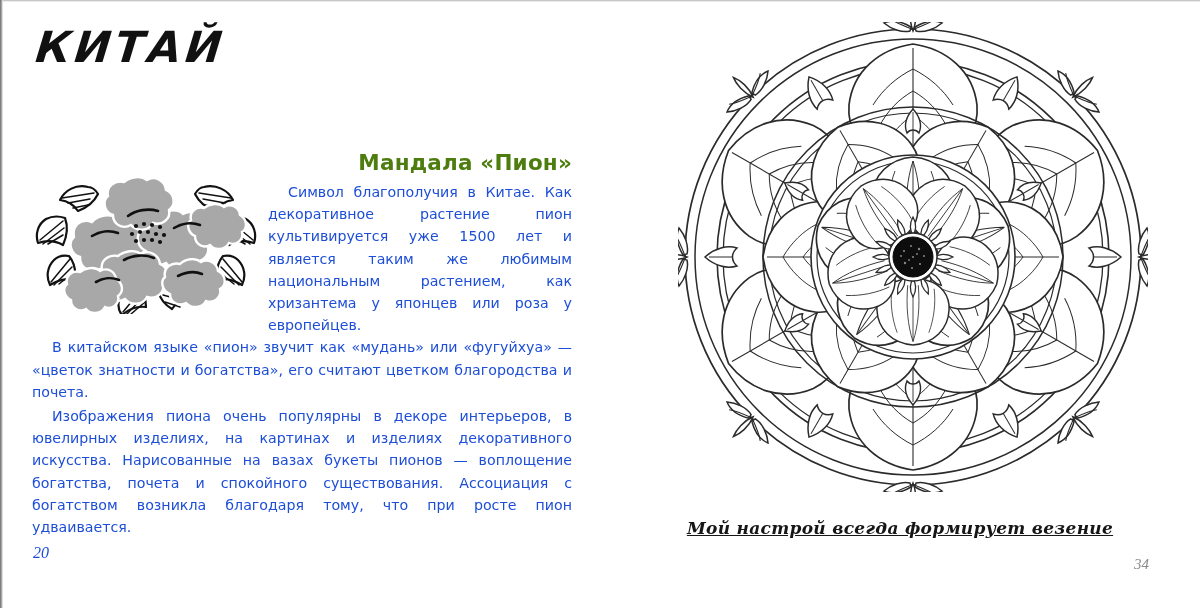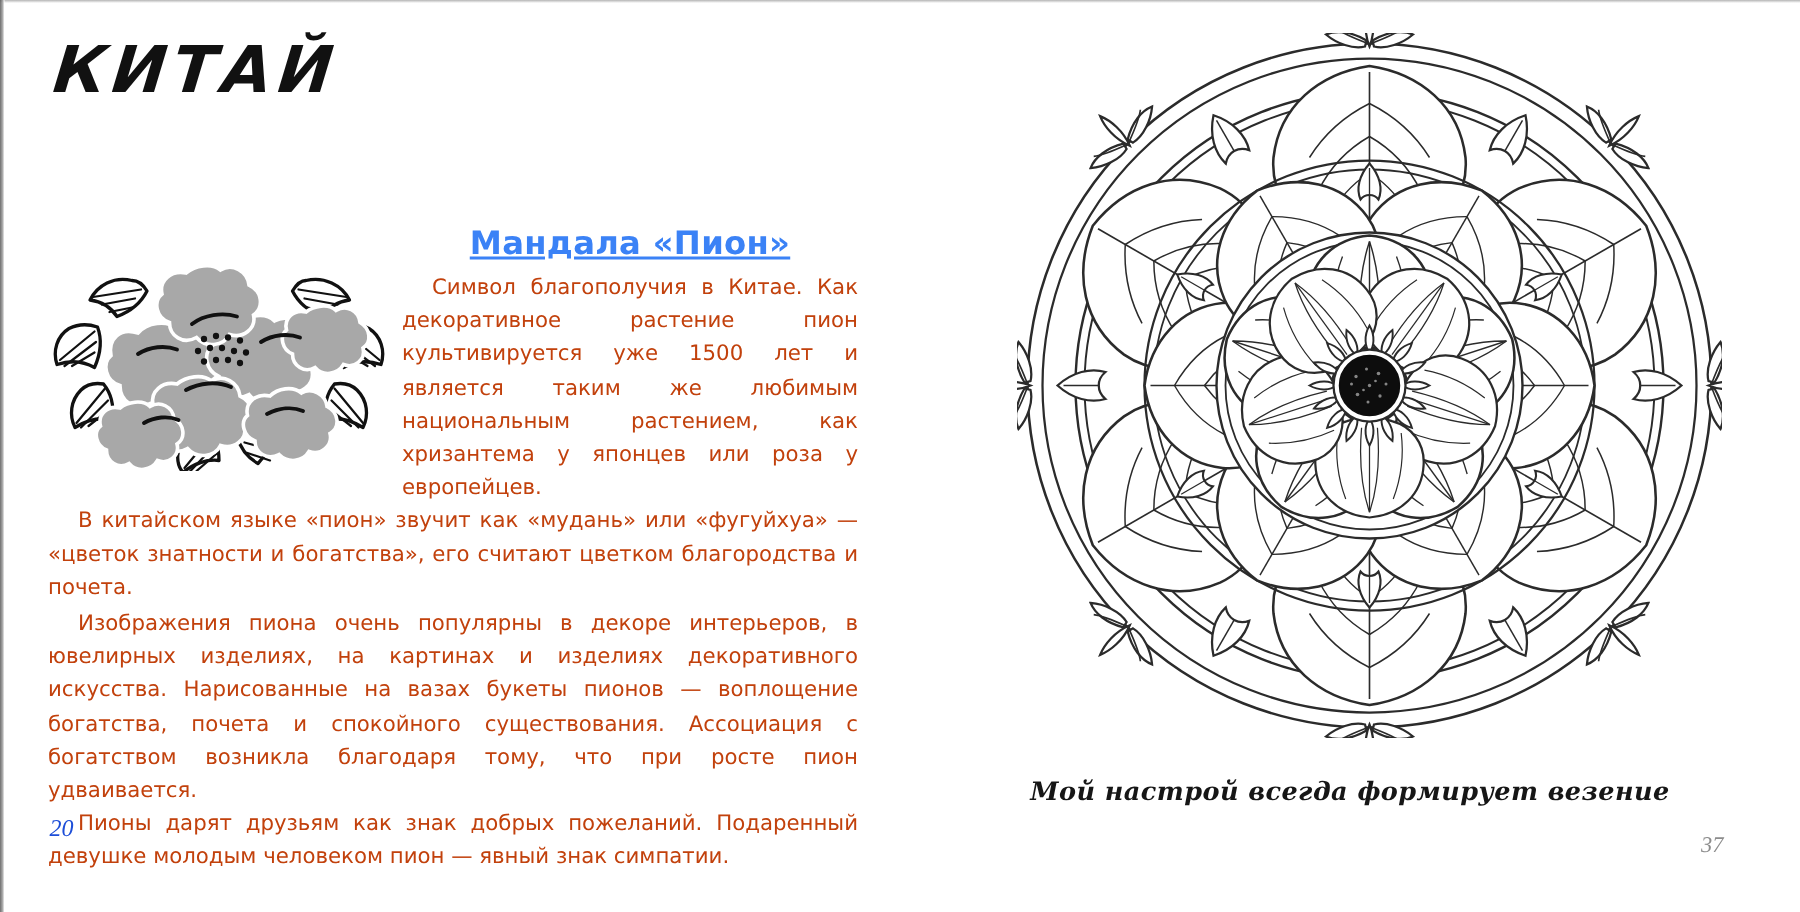--- a/index.html
+++ b/index.html
@@ -80,33 +80,32 @@
   }
   #peony-figure svg { display: block; width: 228px; height: 150px; }
 
   #mandala-heading {
     margin: 0 0 6px 0;
     padding-left: 236px;
     font-family: "DejaVu Sans", sans-serif;
     font-weight: 700;
     font-size: 21.5px;
     letter-spacing: .2px;
-    text-align: center;
-    color: #3b82f6;
-    text-decoration: underline;
+    text-align: right;
+    color: #4d7c0f;
   }
 
   p.body-par {
     margin: 0;
     font-family: "DejaVu Sans", sans-serif;
     font-size: 14.2px;
     line-height: 22.2px;
     text-align: justify;
     text-indent: 20px;
-    color: #c2410c;
+    color: #1d4ed8;
     hyphens: manual;
   }
   p.wrap-par {
     padding-left: 236px;
   }
   p.full-par {
     clear: none;
   }
   #par-intro { margin-bottom: 0; }
   #par-2 { clear: left; padding-top: 2px; }
@@ -142,20 +141,21 @@
     left: 0;
     top: 518px;
     width: 600px;
     text-align: center;
     font-family: "DejaVu Serif", serif;
     font-style: italic;
     font-weight: 700;
     font-size: 17px;
     letter-spacing: .3px;
     color: #161616;
+    text-decoration: underline;
   }
 
   #page-num-right {
     position: absolute;
     left: 534px;
     top: 556px;
     font-family: "Liberation Serif", serif;
     font-style: italic;
     font-size: 15px;
     color: #8c8c8c;
@@ -240,21 +240,20 @@
       </div>
 
       <h2 id="mandala-heading">Мандала «Пион»</h2>
 
       <p id="par-intro" class="body-par wrap-par">Символ благополучия в Китае. Как декоративное растение пион культивируется уже 1500 лет и является таким же любимым национальным растением, как хризантема у японцев или роза у европейцев.</p>
 
       <p id="par-3" class="body-par full-par">В китайском языке «пион» звучит как «мудань» или «фугуйхуа» — «цветок знатности и  богатства», его считают цветком благородства и почета.</p>
 
       <p id="par-2" class="body-par full-par">Изображения пиона очень популярны в декоре интерьеров, в ювелирных изделиях, на картинах и изделиях декоративного искусства. Нарисованные на вазах букеты пионов — воплощение богатства, почета и спокойного существования. Ассоциация с богатством возникла благодаря тому, что при росте пион удваивается.</p>
 
-      <p id="par-4" class="body-par full-par">Пионы дарят друзьям как знак добрых пожеланий. Подаренный девушке молодым человеком пион — явный знак симпатии.</p>
     </div>
 
     <div id="page-num-left">20</div>
   </div>
 
   <div id="page-right">
 
     <div id="mandala-wrap">
       <svg viewBox="0 0 470 470" xmlns="http://www.w3.org/2000/svg">
         <defs>
@@ -412,16 +411,16 @@
             <circle cx="0" cy="0" r="1.1"></circle>
               <circle cx="4" cy="-3" r=".9"></circle>
             <circle cx="-4" cy="3" r=".9"></circle>
           </g>
         </g>
       </svg>
     </div>
 
     <div id="mandala-caption">Мой настрой всегда формирует везение</div>
 
-    <div id="page-num-right">37</div>
+    <div id="page-num-right">34</div>
   </div>
 
 </div>
 
 </body></html>

